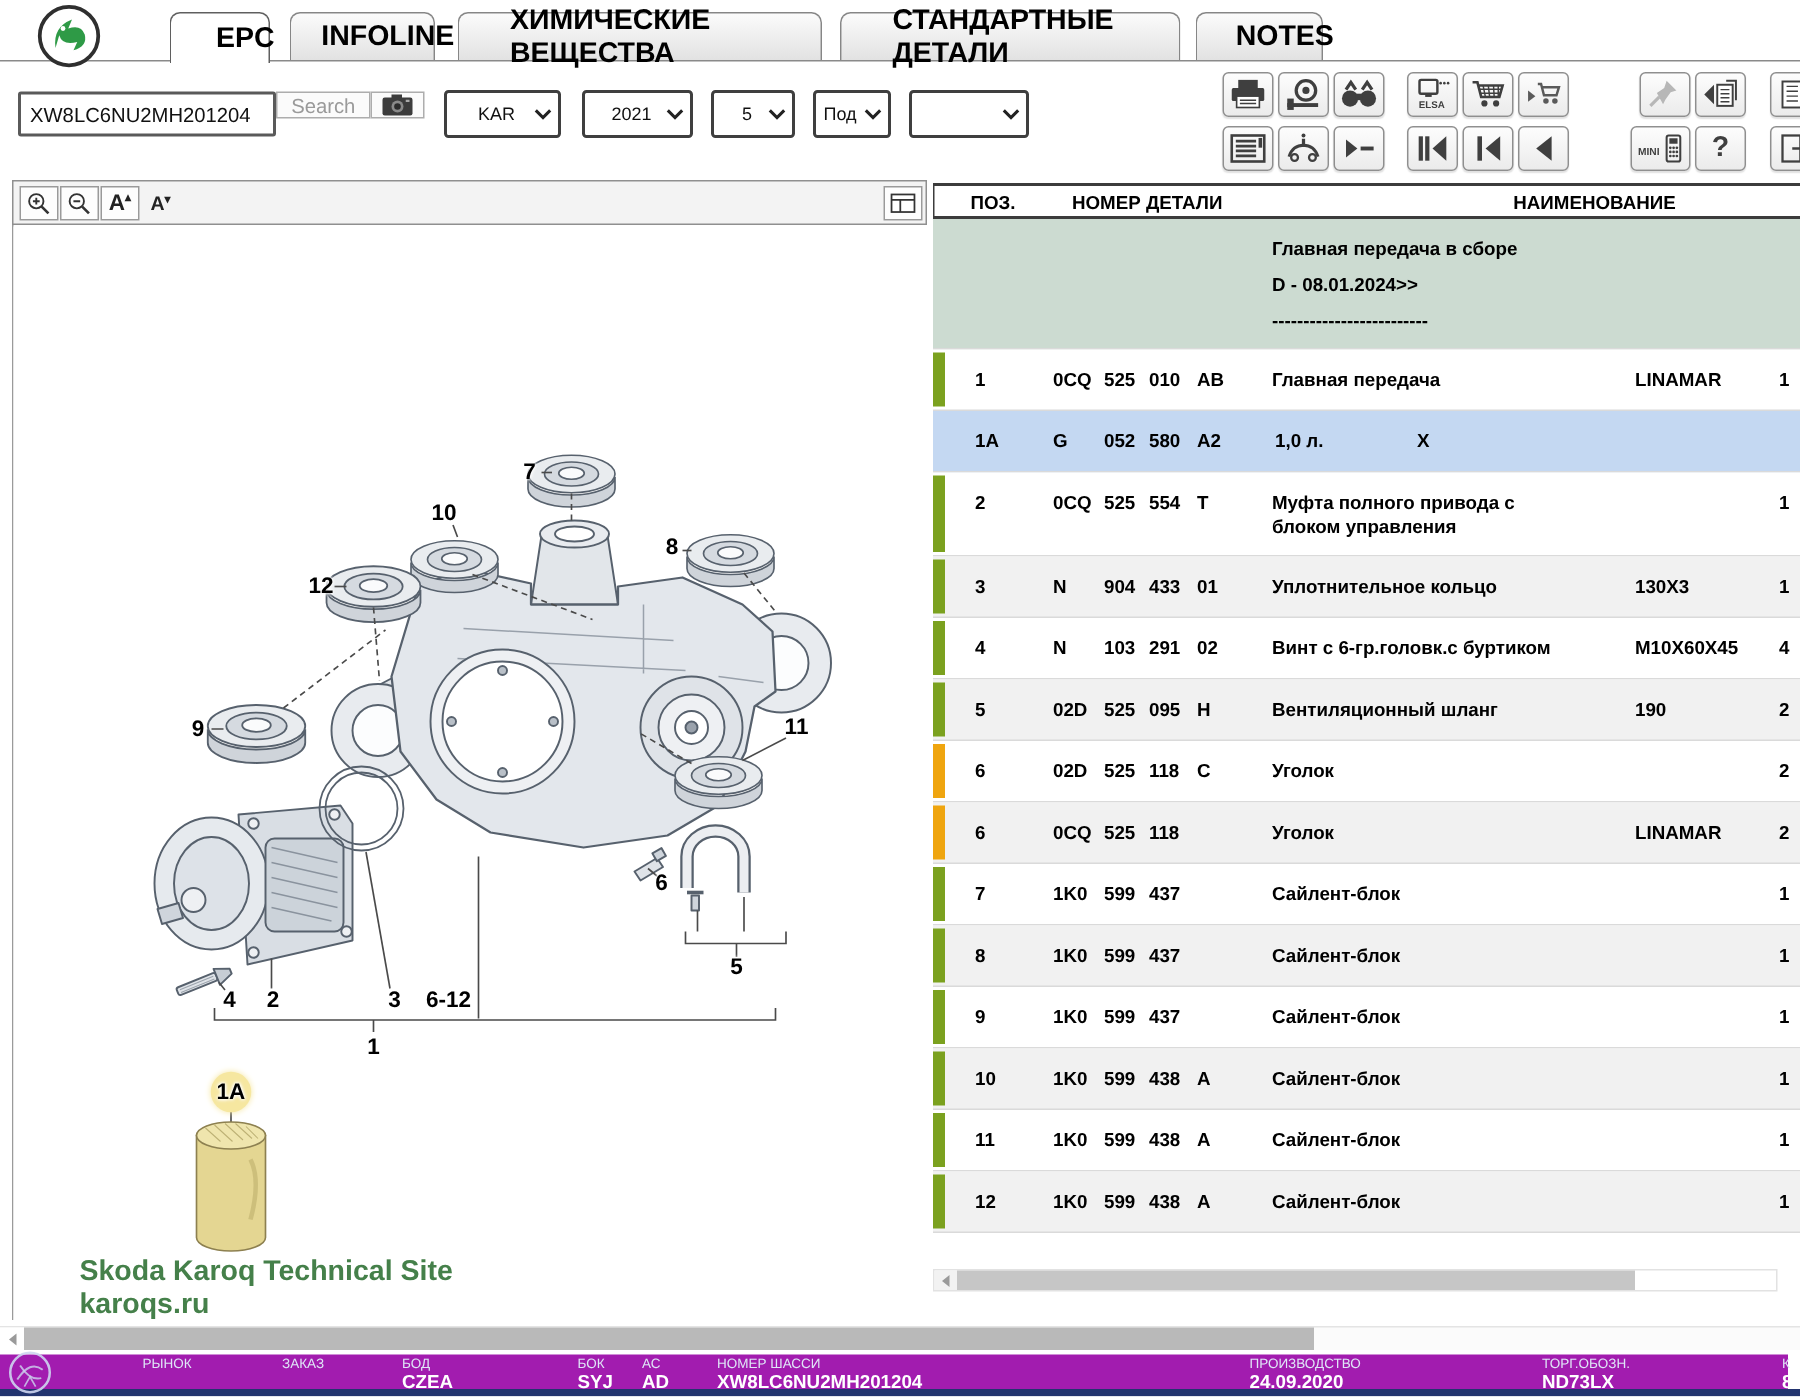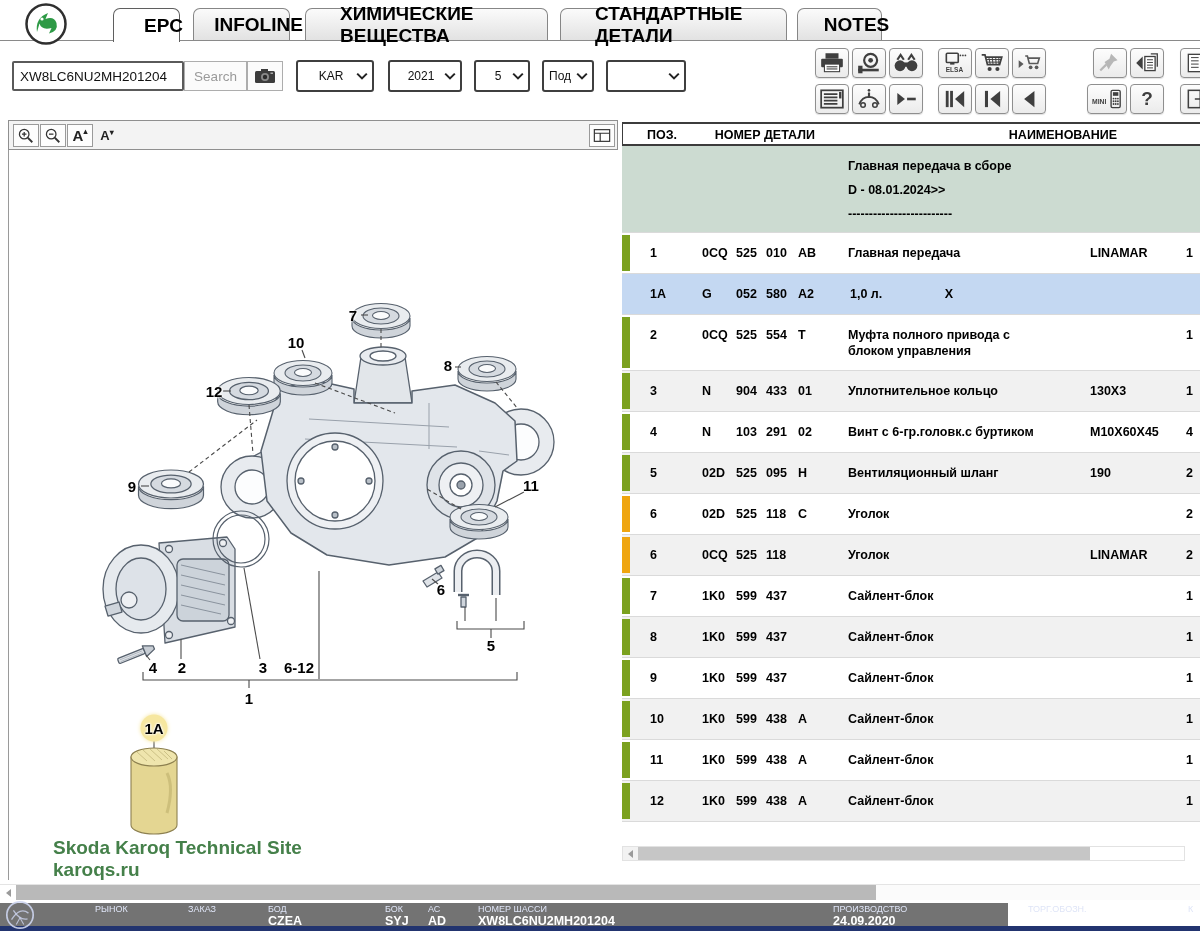--- a/index.html
+++ b/index.html
@@ -14,21 +14,21 @@
   .tab { position:absolute; top:8px; height:32px; border:1px solid #868686; border-bottom:none;
     border-radius:7px 7px 0 0; background:linear-gradient(#fbfbfb,#e2e2e2);
     font-weight:bold; font-size:19px; color:#000; display:flex; align-items:center;
     justify-content:center; cursor:pointer; z-index:4;padding-left:34px; }
   .tab.active { background:#fff; height:34px; z-index:6; border-color:#5f5f5f; }
 
   
   .qinput { position:absolute; left:12px; top:61px; width:172px; height:30px;
     border:2px solid #5a5a5a; border-radius:2px; font-family:inherit; font-size:13.5px;
     padding:0 6px; color:#111; }
-  .qbtn { position:absolute; top:61px; height:30px; border:1px solid #adadad; background:#fbfbfb;
+  .qbtn { position:absolute; top:61px; height:18px; border:1px solid #adadad; background:#fbfbfb;
     font-size:13.5px; color:#9a9a9a; display:flex; align-items:center; justify-content:center; cursor:pointer; }
   .select { position:absolute; top:60px; height:32px; border:2px solid #3f3f3f; border-radius:3px;
     background:#fff; display:flex; align-items:center; font-size:12px; color:#111;
     padding:0 4px 0 10px; cursor:pointer; }
   .select .lab { flex:1; text-align:center; }
   .select svg { width:12px; height:8px; flex:0 0 auto; margin-left:2px; }
 
   
   .tbtn { position:absolute; width:34px; height:30px; border:1px solid #8f8f8f; border-radius:4px;
     background:linear-gradient(#fdfdfd,#ebebeb); box-shadow:0 1px 1px rgba(0,0,0,.12);
@@ -79,21 +79,21 @@
     border:1px solid #e2e2e2; display:flex; align-items:stretch; }
   .scroll-arrow { width:15px; background:#f2f2f2; display:flex; align-items:center; justify-content:center; cursor:pointer; }
   .tri-left { width:0; height:0; border-top:4px solid transparent; border-bottom:4px solid transparent;
     border-right:5px solid #9a9a9a; }
   .tthumb { width:452px; background:#c6c6c6; cursor:pointer; }
   .pscroll { position:absolute; left:0; top:884px; width:1200px; height:16px; background:#fbfbfb;
     border-top:1px solid #e4e4e4; display:flex; align-items:stretch; }
   .pthumb { width:860px; background:#b9b9b9; cursor:pointer; }
 
   
-  .sbar { position:absolute; left:0; top:903px; width:1008px; height:23px; background:#737373; }
+  .sbar { position:absolute; left:0; top:903px; width:1192px; height:23px; background:#a21caf; }
   .sstrip { position:absolute; left:0; top:926px; width:1200px; height:5px; background:#22346f; }
   .slogo { position:absolute; left:4px; top:899px; width:32px; height:32px; z-index:3; }
   .sbf { position:absolute; top:2px; }
   .sbl { font-size:9px; line-height:9px; color:#dfe5f7; white-space:nowrap; }
   .sbv { font-size:12.5px; line-height:12px; font-weight:bold; color:#fff; margin-top:1px; white-space:nowrap; }
 </style>
 </head>
 <body>
 
 <div class="page">

